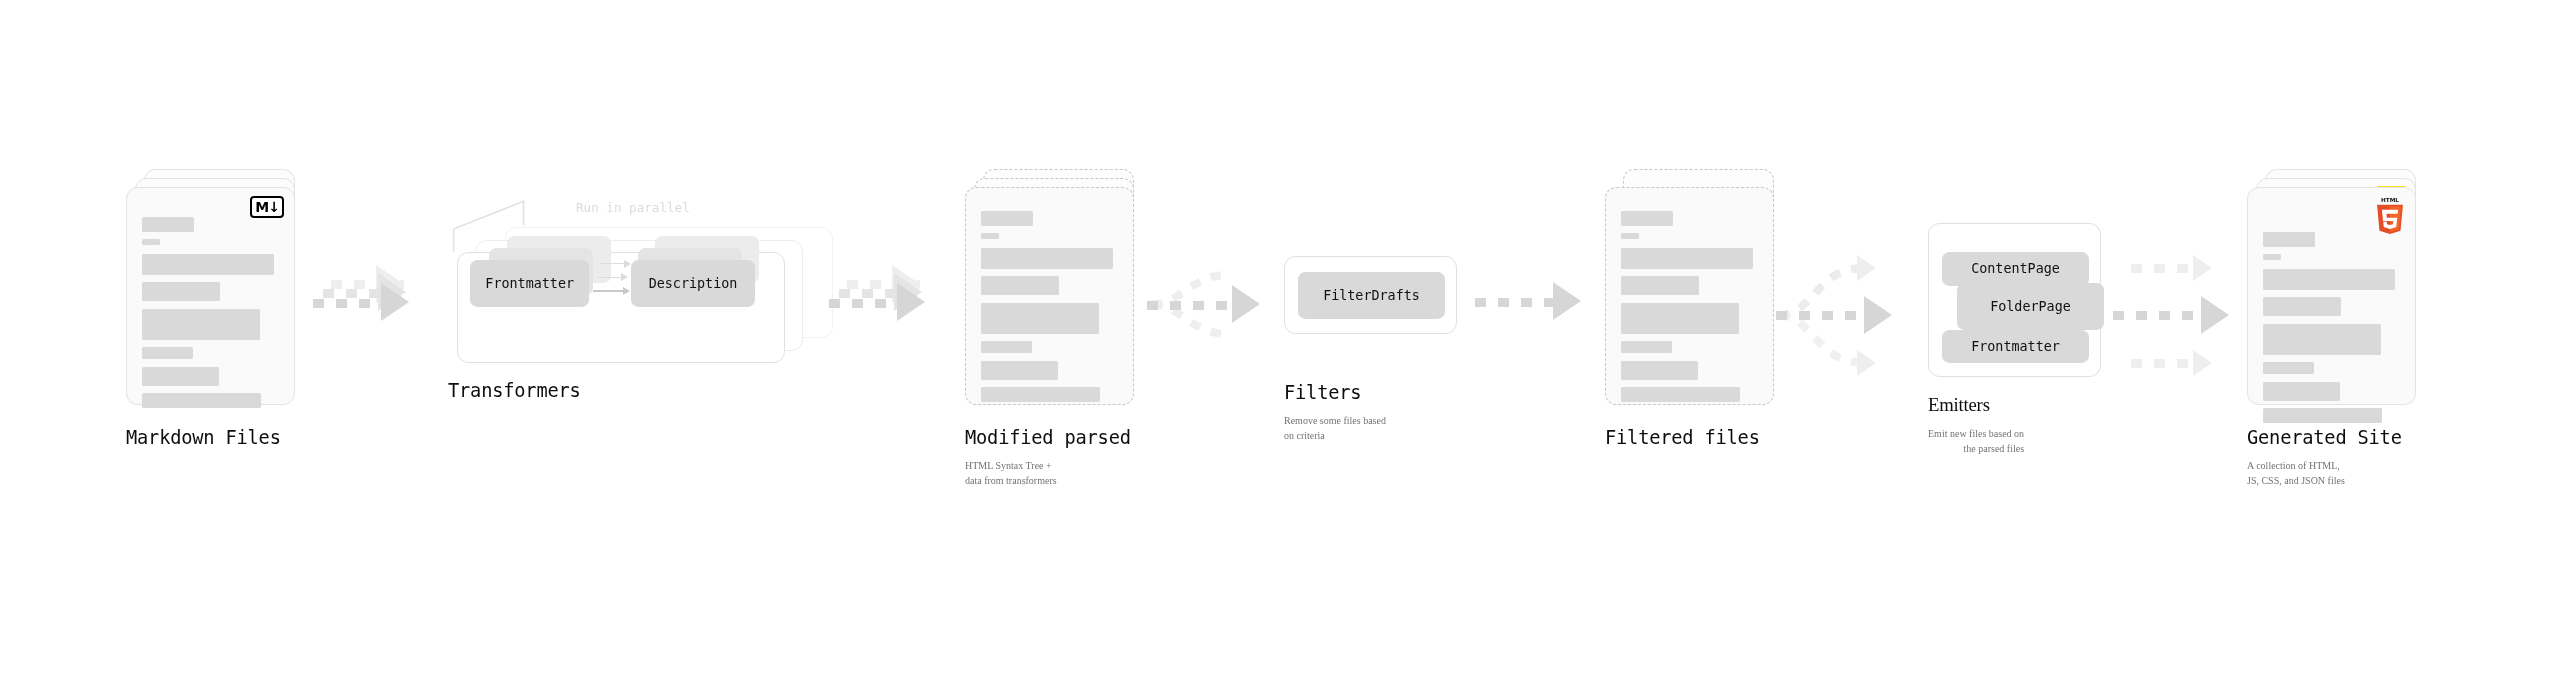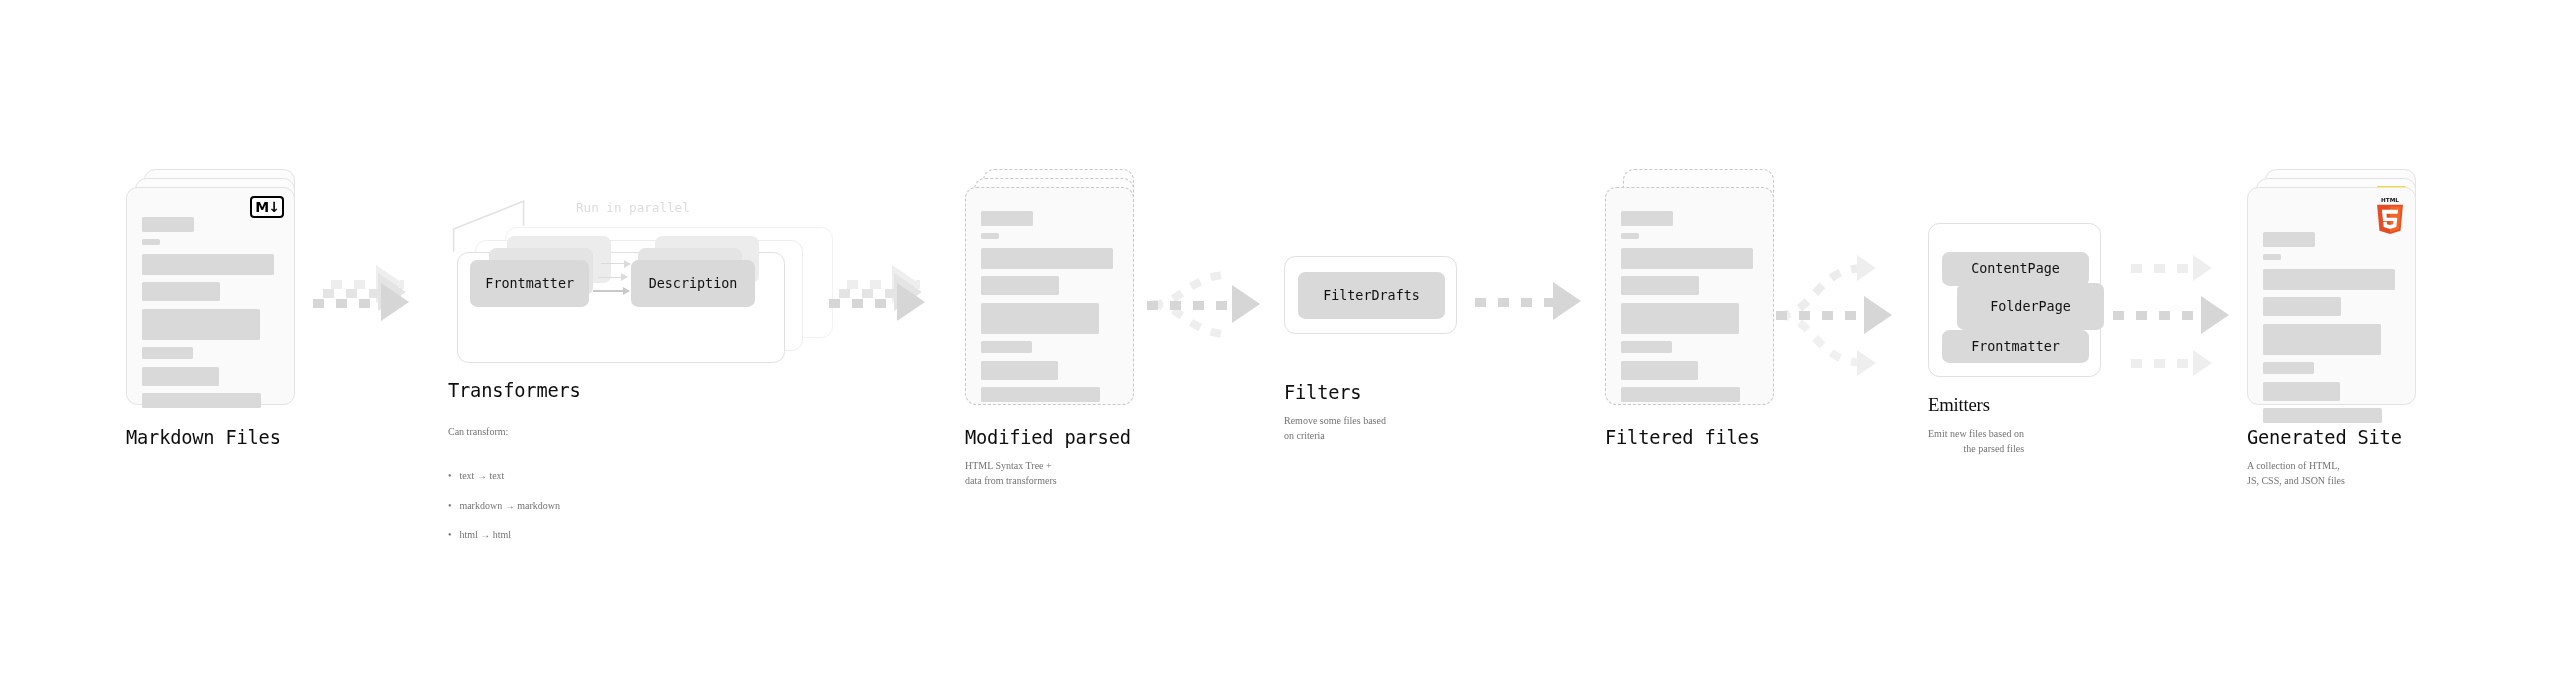--- a/index.html
+++ b/index.html
@@ -208,28 +208,20 @@
       <span class="mini-arrow" style="left:143px; top:9.8px; width:29px;"></span>
       <span class="mini-arrow" style="left:140px; top:23.6px; width:29px;"></span>
       <span class="mini-arrow dark" style="left:135px; top:37px; width:36px;"></span>
 
       <div class="pill" style="left:12.2px; top:7.3px; width:119px; height:47px;">Frontmatter</div>
       <div class="pill" style="left:173px; top:7.3px; width:124px; height:47px;">Description</div>
     </div>
   </div>
 
   <div class="caption" style="left:448px; top:380px;">Transformers</div>
-  <div class="subcaption" style="left:448px; top:410px;">
-    <span class="lead">Can transform:</span>
-    <ul>
-      <li>text → text</li>
-      <li>markdown → markdown</li>
-      <li>html → html</li>
-    </ul>
-  </div>
 
   <div class="conn" style="left:829px; top:275px; width:106px; height:65px;">
     <span class="dots c-weak" style="left:18px; top:4.9px;  width:73px;"></span>
     <span class="tri  c-weak" style="left:63px; top:-9.8px;"></span>
     <span class="dots c-mid" style="left:9.8px; top:14px; width:78px;"></span>
     <span class="tri  c-mid" style="left:65px; top:-1.6px;"></span>
     <span class="dots c-strong" style="left:0px;  top:23.6px; width:85px;"></span>
     <span class="tri  c-strong" style="left:68px; top:8.1px;"></span>
   </div>
 

